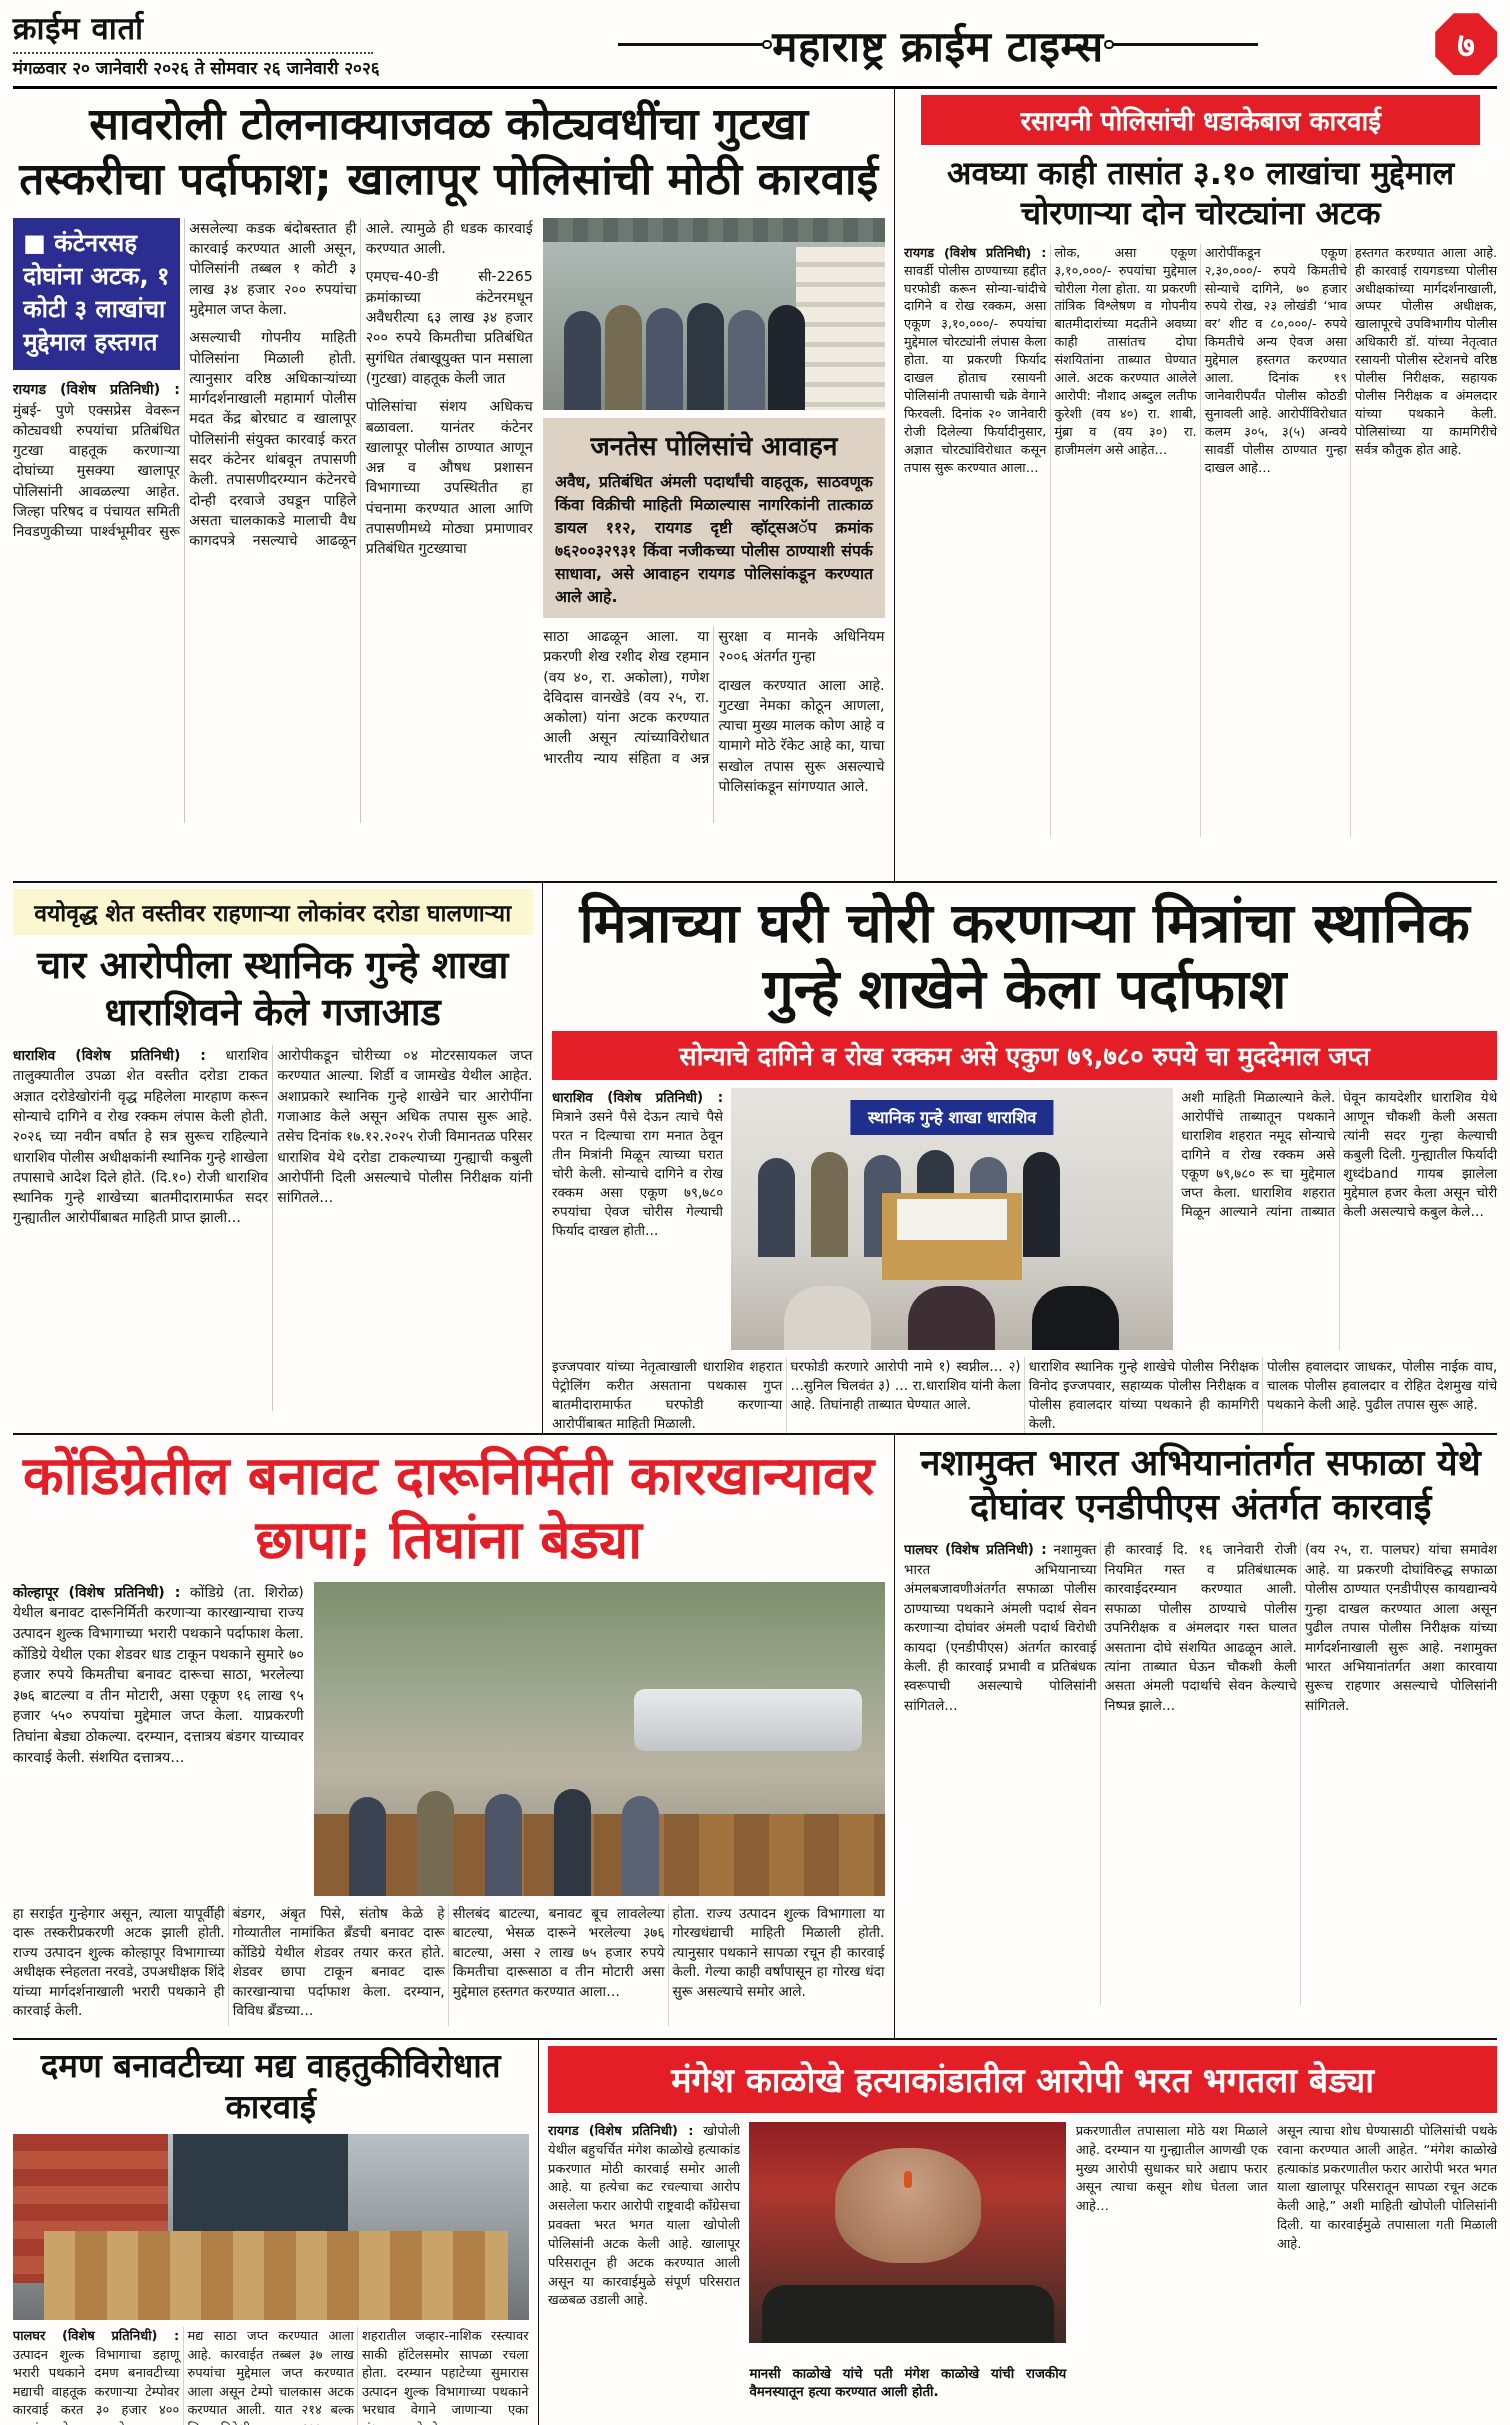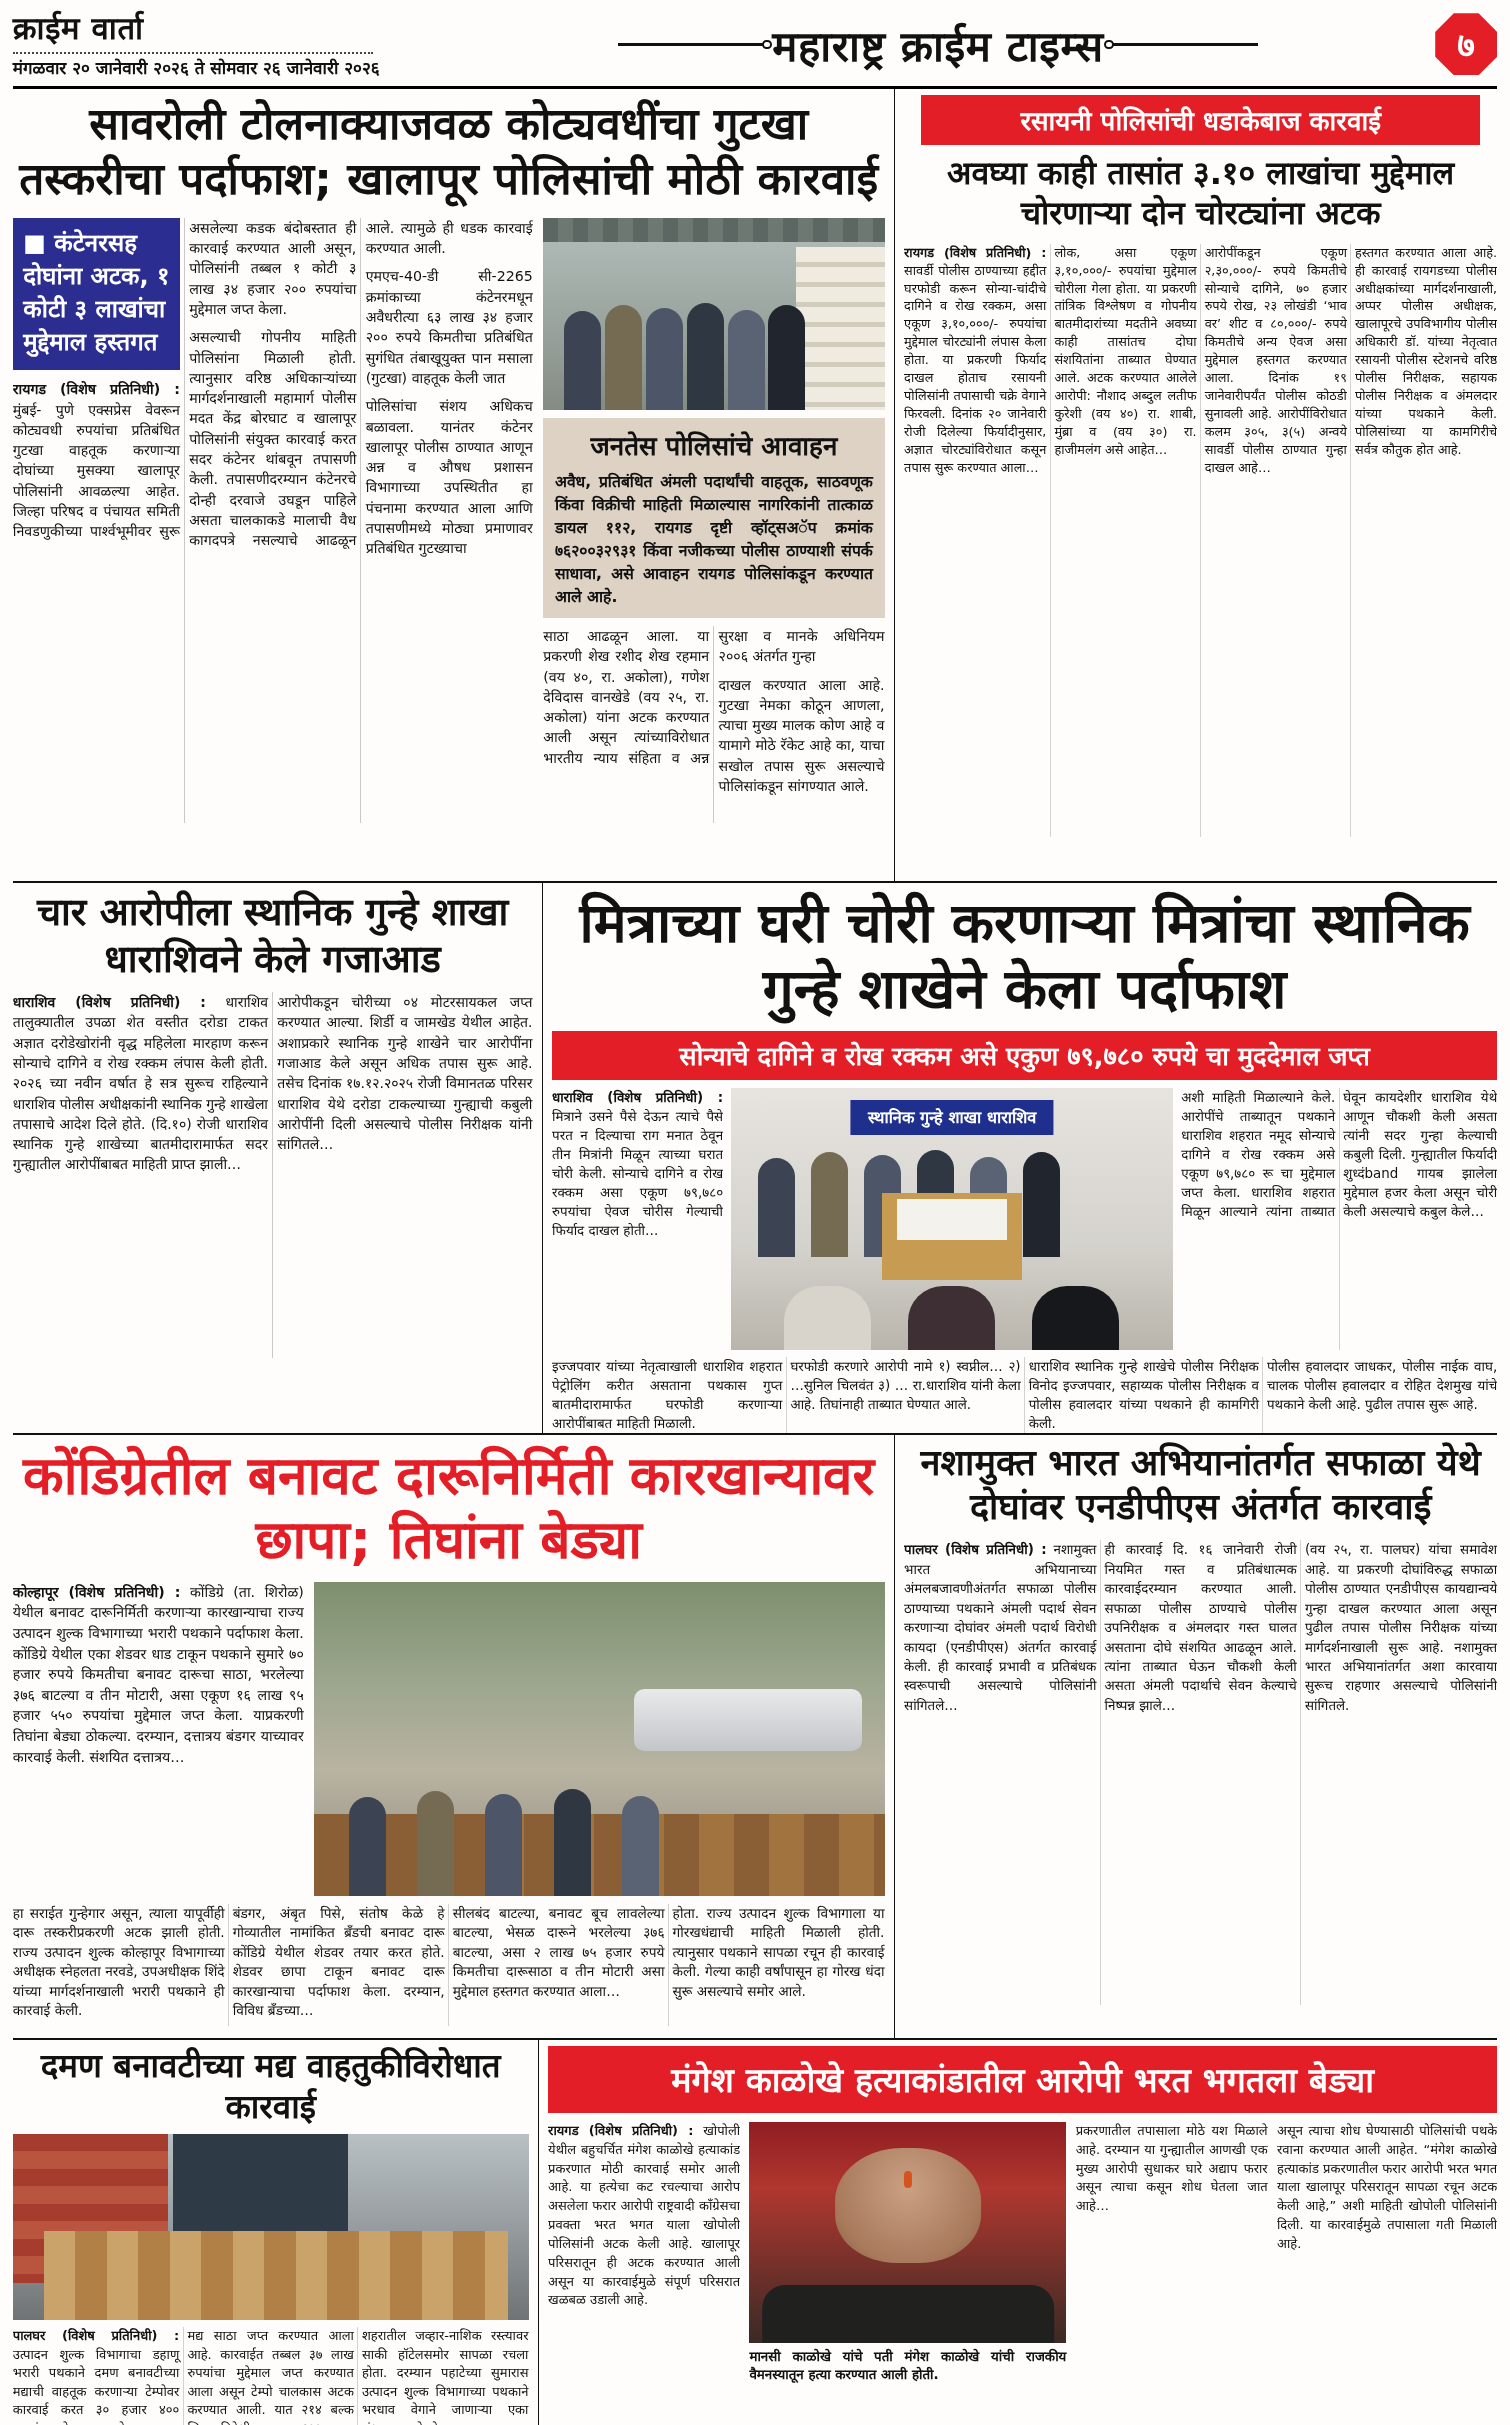--- a/index.html
+++ b/index.html
@@ -102,21 +102,21 @@
   .art-man { padding:5.8px 0 0 9.3px; overflow:hidden; }
   .bar-red { background:#e31e26; color:#fff; text-align:center; font-size:34px; font-weight:800; padding:10.5px 5.8px; margin-bottom:9.3px; }
   .man-flex { display:flex; gap:9.3px; height:291px; }
   .man-col { width:192px; font-size:13px; line-height:1.45; overflow:hidden; }
   .man-col.wide { flex:1; }
   .photo-man-wrap { width:317px; }
   .photo-man { height:221px; background:linear-gradient(180deg,#8f1d22 0%,#b0372f 30%,#3a2a25 100%); }
   .man-head { position:absolute; top:12%; left:50%; transform:translateX(-50%); width:46%; height:52%; background:radial-gradient(ellipse at 50% 35%,#caa083 0%,#a97a5c 70%,#8a5f45 100%); border-radius:46% 46% 42% 42%; }
   .man-body { position:absolute; bottom:0; left:50%; transform:translateX(-50%); width:92%; height:26%; background:#20211f; border-radius:23px 23px 0 0; }
   .man-tilak { position:absolute; top:22%; left:50%; transform:translateX(-50%); width:8.1px; height:17.4px; background:#d5541e; border-radius:4.7px; }
-  .man-caption { font-size:13.4px; font-weight:700; line-height:1.35; margin-top:5px; text-align:justify; }
+  .man-caption { font-size:13.4px; font-weight:700; line-height:1.35; margin-top:22px; text-align:justify; }
 
   
   .f1{left:6%;width:37px;height:99px;background:#3c4454;}
   .f2{left:18%;width:37px;height:105px;background:#756a52;}
   .f3{left:30%;width:37px;height:102px;background:#4c5668;}
   .f4{left:42%;width:37px;height:107px;background:#2f3743;}
   .f5{left:54%;width:37px;height:100px;background:#5a6373;}
   .f6{left:66%;width:37px;height:105px;background:#20252e;}
   .photo-friends .fig{bottom:93px;}
   .crouch{position:absolute;bottom:0;width:87px;height:64px;border-radius:35px 35px 0 0;background:#23252a;}
@@ -188,20 +188,21 @@
         <p>लोक, असा एकूण ३,१०,०००/- रुपयांचा मुद्देमाल चोरीला गेला होता. या प्रकरणी तांत्रिक विश्लेषण व गोपनीय बातमीदारांच्या मदतीने अवघ्या काही तासांतच दोघा संशयितांना ताब्यात घेण्यात आले. अटक करण्यात आलेले आरोपी: नौशाद अब्दुल लतीफ कुरेशी (वय ४०) रा. शाबी, मुंब्रा व (वय ३०) रा. हाजीमलंग असे आहेत…</p>
         <p>आरोपींकडून एकूण २,३०,०००/- रुपये किमतीचे सोन्याचे दागिने, ७० हजार रुपये रोख, २३ लोखंडी ‘भाव वर’ शीट व ८०,०००/- रुपये किमतीचे अन्य ऐवज असा मुद्देमाल हस्तगत करण्यात आला. दिनांक १९ जानेवारीपर्यंत पोलीस कोठडी सुनावली आहे. आरोपींविरोधात कलम ३०५, ३(५) अन्वये सावर्डी पोलीस ठाण्यात गुन्हा दाखल आहे…</p>
         <p>हस्तगत करण्यात आला आहे. ही कारवाई रायगडच्या पोलीस अधीक्षकांच्या मार्गदर्शनाखाली, अप्पर पोलीस अधीक्षक, खालापूरचे उपविभागीय पोलीस अधिकारी डॉ. यांच्या नेतृत्वात रसायनी पोलीस स्टेशनचे वरिष्ठ पोलीस निरीक्षक, सहायक पोलीस निरीक्षक व अंमलदार यांच्या पथकाने केली. पोलिसांच्या या कामगिरीचे सर्वत्र कौतुक होत आहे.</p>
       </div>
     </aside>
   </section>
 
   <section class="band band-2">
 
     <article class="art-dh">
+      <div class="kicker-yellow">वयोवृद्ध शेत वस्तीवर राहणाऱ्या लोकांवर दरोडा घालणाऱ्या</div>
       <h2 class="hl hl-dh">चार आरोपीला स्थानिक गुन्हे शाखा धाराशिवने केले गजाआड</h2>
       <div class="dh-cols cols">
         <p><b class="byline">धाराशिव (विशेष प्रतिनिधी) :</b> <span>धाराशिव तालुक्यातील उपळा शेत वस्तीत दरोडा टाकत अज्ञात दरोडेखोरांनी वृद्ध महिलेला मारहाण करून सोन्याचे दागिने व रोख रक्कम लंपास केली होती. २०२६ च्या नवीन वर्षात हे सत्र सुरूच राहिल्याने धाराशिव पोलीस अधीक्षकांनी स्थानिक गुन्हे शाखेला तपासाचे आदेश दिले होते. (दि.१०) रोजी धाराशिव स्थानिक गुन्हे शाखेच्या बातमीदारामार्फत सदर गुन्ह्यातील आरोपींबाबत माहिती प्राप्त झाली…</span></p>
         <p>आरोपीकडून चोरीच्या ०४ मोटरसायकल जप्त करण्यात आल्या. शिर्डी व जामखेड येथील आहेत. अशाप्रकारे स्थानिक गुन्हे शाखेने चार आरोपींना गजाआड केले असून अधिक तपास सुरू आहे. तसेच दिनांक १७.१२.२०२५ रोजी विमानतळ परिसर धाराशिव येथे दरोडा टाकल्याच्या गुन्ह्याची कबुली आरोपींनी दिली असल्याचे पोलीस निरीक्षक यांनी सांगितले…</p>
       </div>
     </article>
 
     <article class="art-friends">
       <h2 class="hl hl-friends">मित्राच्या घरी चोरी करणाऱ्या मित्रांचा स्थानिक गुन्हे शाखेने केला पर्दाफाश</h2>
       <div class="strip-red">सोन्याचे दागिने व रोख रक्कम असे एकुण ७९,७८० रुपये चा मुददेमाल जप्त</div>

